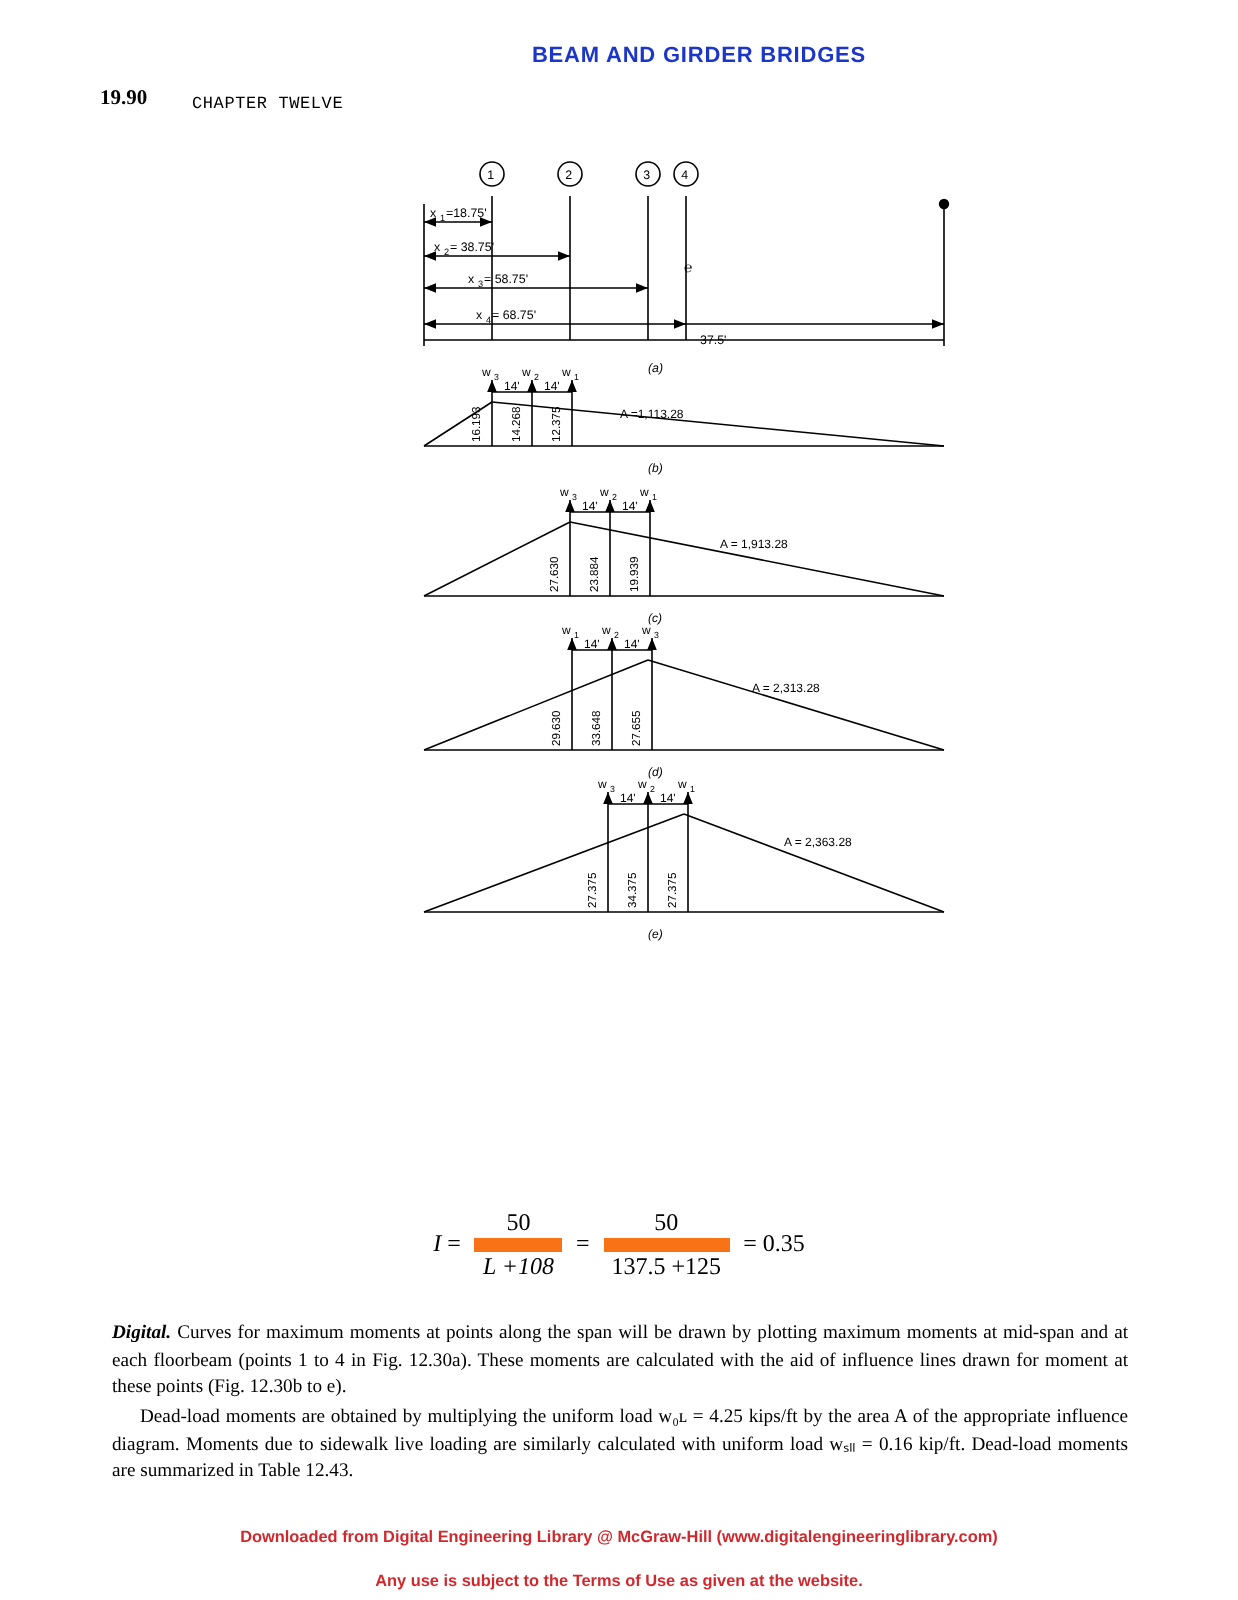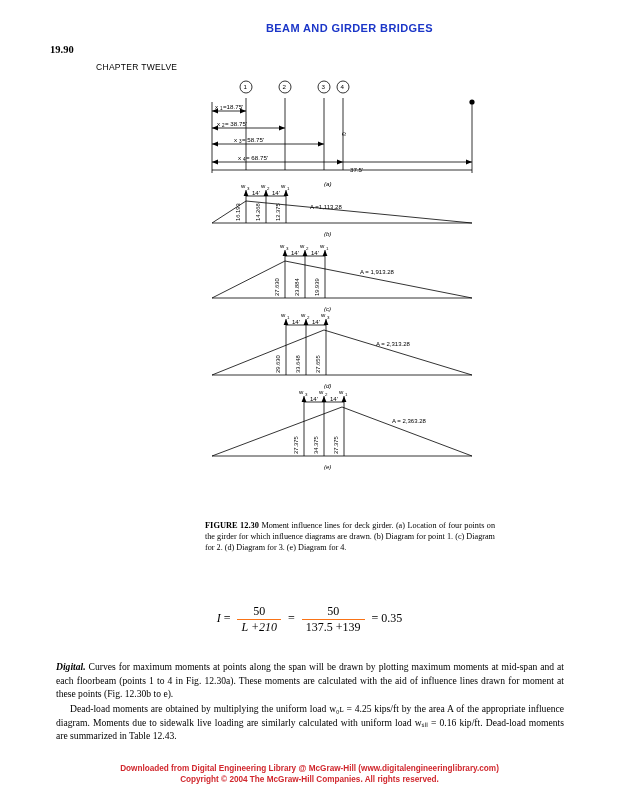--- a/index.html
+++ b/index.html
@@ -13,41 +13,41 @@
   .running-head{
     position:absolute;top:22px;left:0;width:619px;text-align:center;
     color:#1b36c8;font-family:"Liberation Sans", sans-serif;
     font-size:11px;font-weight:bold;letter-spacing:.4px;padding-left:40px;
   }
   .folio{
     position:absolute;top:44px;left:50px;
     font-family:"Liberation Serif", serif;font-weight:bold;font-size:10.5px;
   }
   .chaptitle{
-    position:absolute;top:62px;left:96px;
-    font-family:Liberation Sans, sans-serif;font-size:8.5px;letter-spacing:.3px;
+    position:absolute;top:47px;left:96px;
+    font-family:Liberation Mono, monospace;font-size:8.5px;letter-spacing:.3px;
   }
 
   
   .figure{position:absolute;top:78px;left:200px;width:290px;height:440px;}
   .fig svg{display:block;}
 
   .figcap{
     position:absolute;top:520px;left:205px;width:290px;
     font-size:8.2px;line-height:1.32;text-align:justify;
   }
   .figcap b{font-size:8.4px;}
 
   
   .eq{
     position:absolute;top:604px;left:0;width:619px;text-align:center;
     font-family:"Liberation Serif", serif;font-size:12px;
   }
   .eq .frac{display:inline-block;vertical-align:middle;text-align:center;margin:0 4px;}
-  .eq .frac .num{display:block;padding:0 4px;border-bottom:1px solid #f97316;line-height:1.25;}
+  .eq .frac .num{display:block;padding:0 4px;border-bottom:7px solid #f97316;line-height:1.25;}
   .eq .frac .den{display:block;padding:0 4px;line-height:1.25;}
   .eq .it{font-style:italic;}
 
   
   .para{
     position:absolute;left:56px;width:508px;
     font-size:9.6px;line-height:1.42;text-align:justify;
   }
   .para.p1{top:660px;}
   .para.p2{top:702px;text-indent:14px;}
@@ -253,46 +253,42 @@
         <text x="130" y="323">14'</text>
         <text x="192" y="345">A = 2,363.28</text>
         <text x="98" y="376" transform="rotate(-90 98,376)" font-size="5.8">27.375</text>
         <text x="118" y="376" transform="rotate(-90 118,376)" font-size="5.8">34.375</text>
         <text x="138" y="376" transform="rotate(-90 138,376)" font-size="5.8">27.375</text>
         <text x="124" y="391" font-style="italic">(e)</text>
       </g>
     </svg>
   </div>
 
-  <div class="figcap">
-    <b>FIGURE 12.30</b>
-    <span>Moment influence lines for deck girder. (a) Location of four points on the girder for which influence diagrams are drawn. (b) Diagram for point 1. (c) Diagram for 2. (d) Diagram for 3. (e) Diagram for 4.</span>
-  </div>
 
   <div class="eq">
     <span class="it">I</span>
     <span>=</span>
     <span class="frac">
       <span class="num">50</span>
-      <span class="den it">L +210</span>
+      <span class="den it">L +108</span>
     </span>
     <span>=</span>
     <span class="frac">
       <span class="num">50</span>
-      <span class="den">137.5 +139</span>
+      <span class="den">137.5 +125</span>
     </span>
     <span>=</span>
     <span>0.35</span>
   </div>
 
   <div class="para p1">
     <span class="lead">Digital.</span>
     <span>Curves for maximum moments at points along the span will be drawn by plotting maximum moments at mid-span and at each floorbeam (points 1 to 4 in Fig. 12.30a). These moments are calculated with the aid of influence lines drawn for moment at these points (Fig. 12.30b to e).</span>
   </div>
 
   <div class="para p2">
     <span>Dead-load moments are obtained by multiplying the uniform load w₀ʟ = 4.25 kips/ft by the area A of the appropriate influence diagram. Moments due to sidewalk live loading are similarly calculated with uniform load wₛₗₗ = 0.16 kip/ft. Dead-load moments are summarized in Table 12.43.</span>
   </div>
 
   <div class="footer l1">Downloaded from Digital Engineering Library @ McGraw-Hill (www.digitalengineeringlibrary.com)</div>
-  <div class="footer l2">Copyright © 2004 The McGraw-Hill Companies. All rights reserved.</div>
+  <div class="footer l3">Any use is subject to the Terms of Use as given at the website.</div>
 
 </div>
 
 </body></html>

